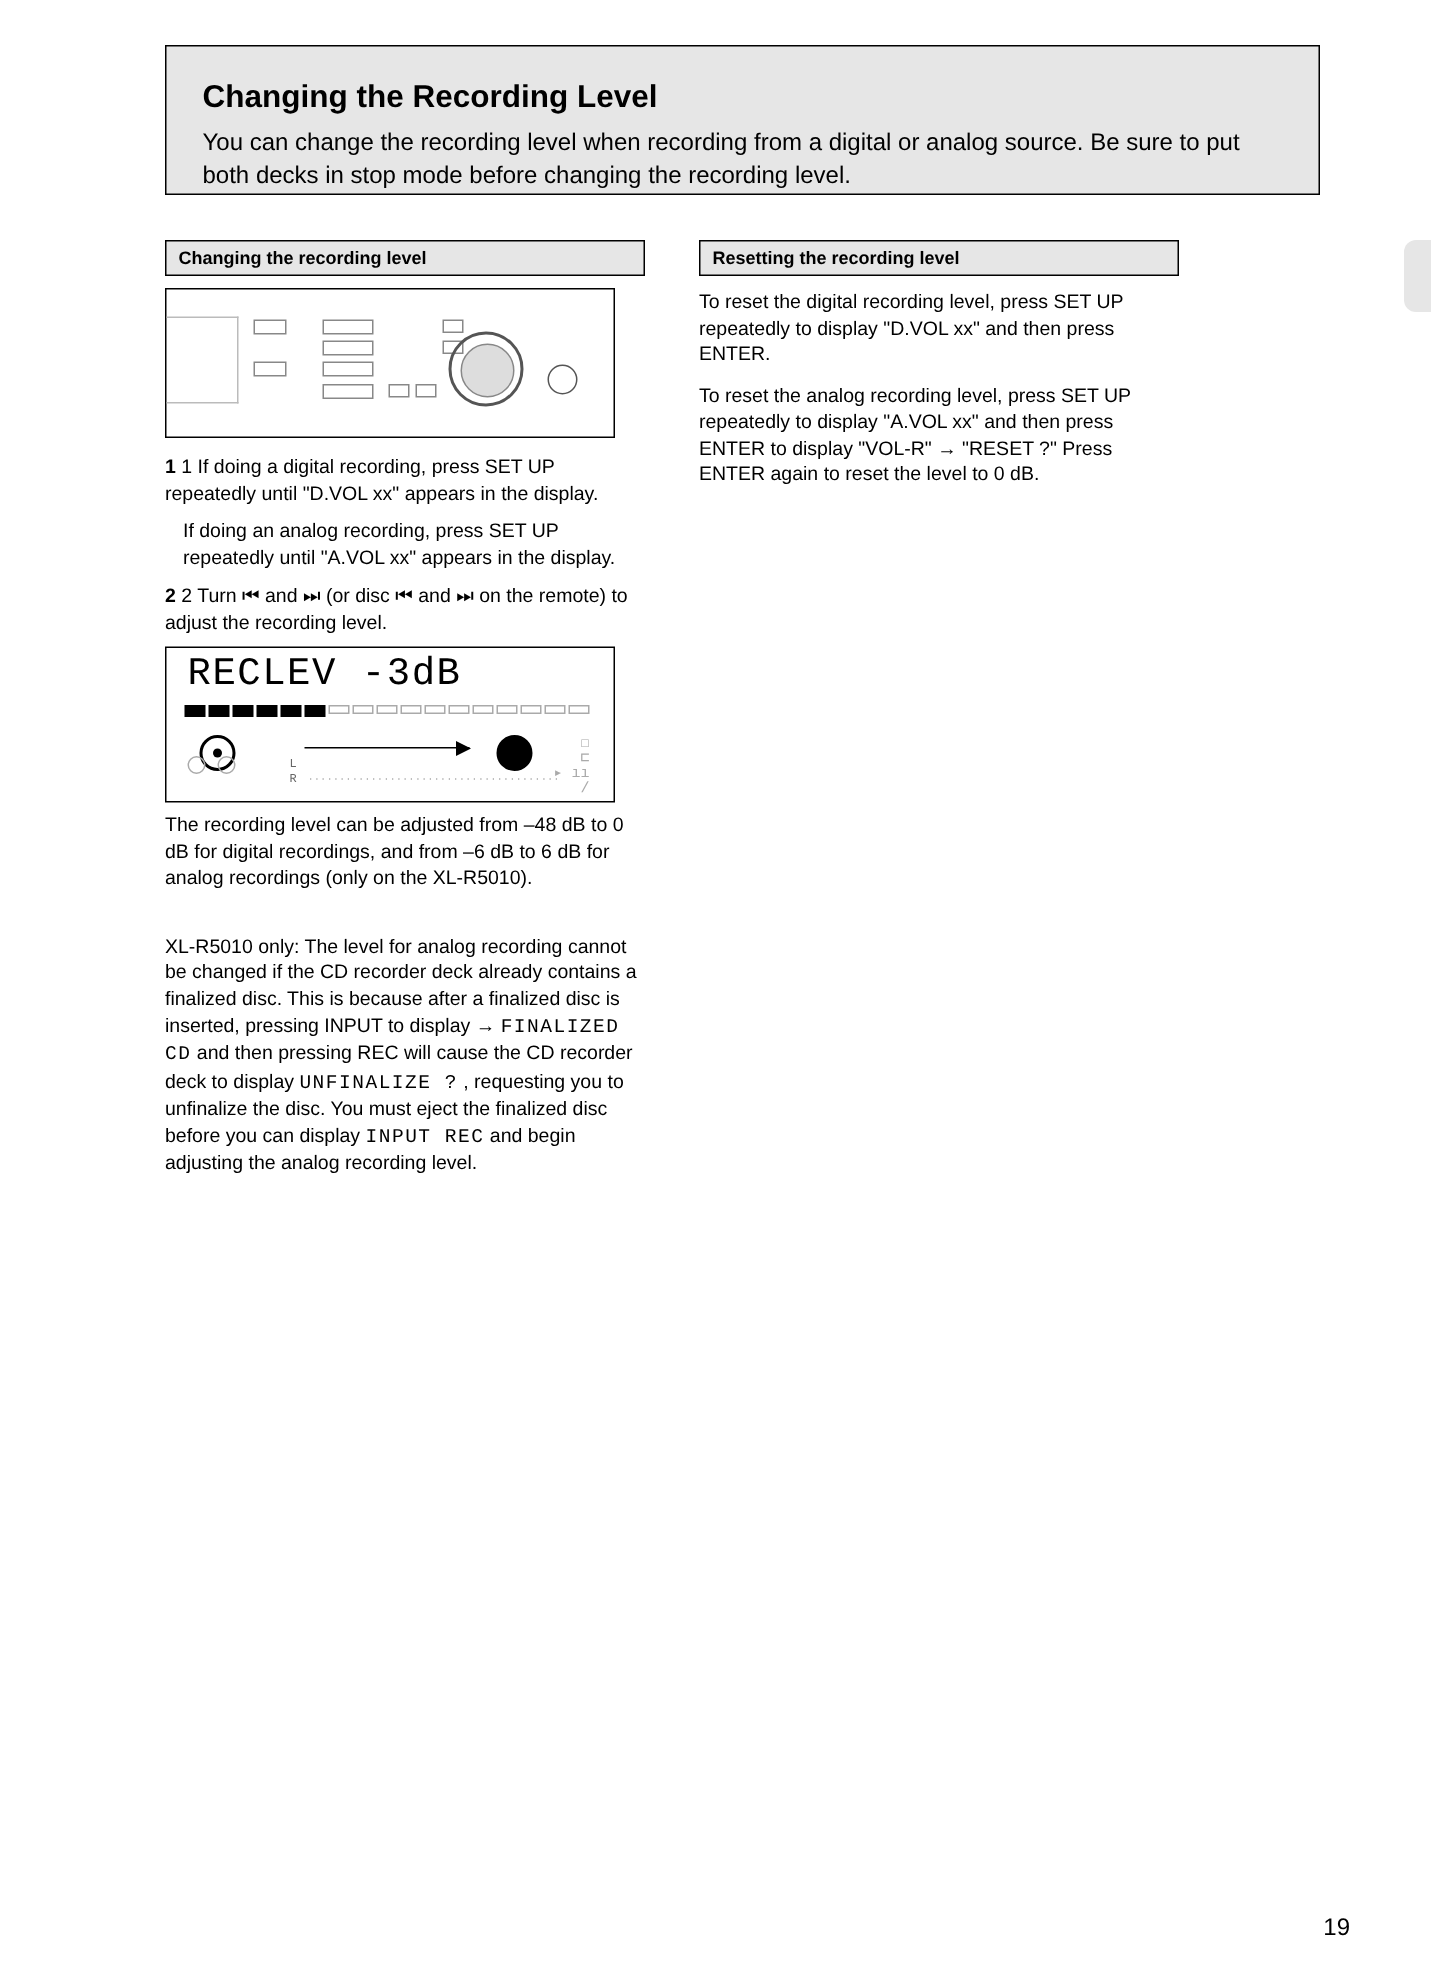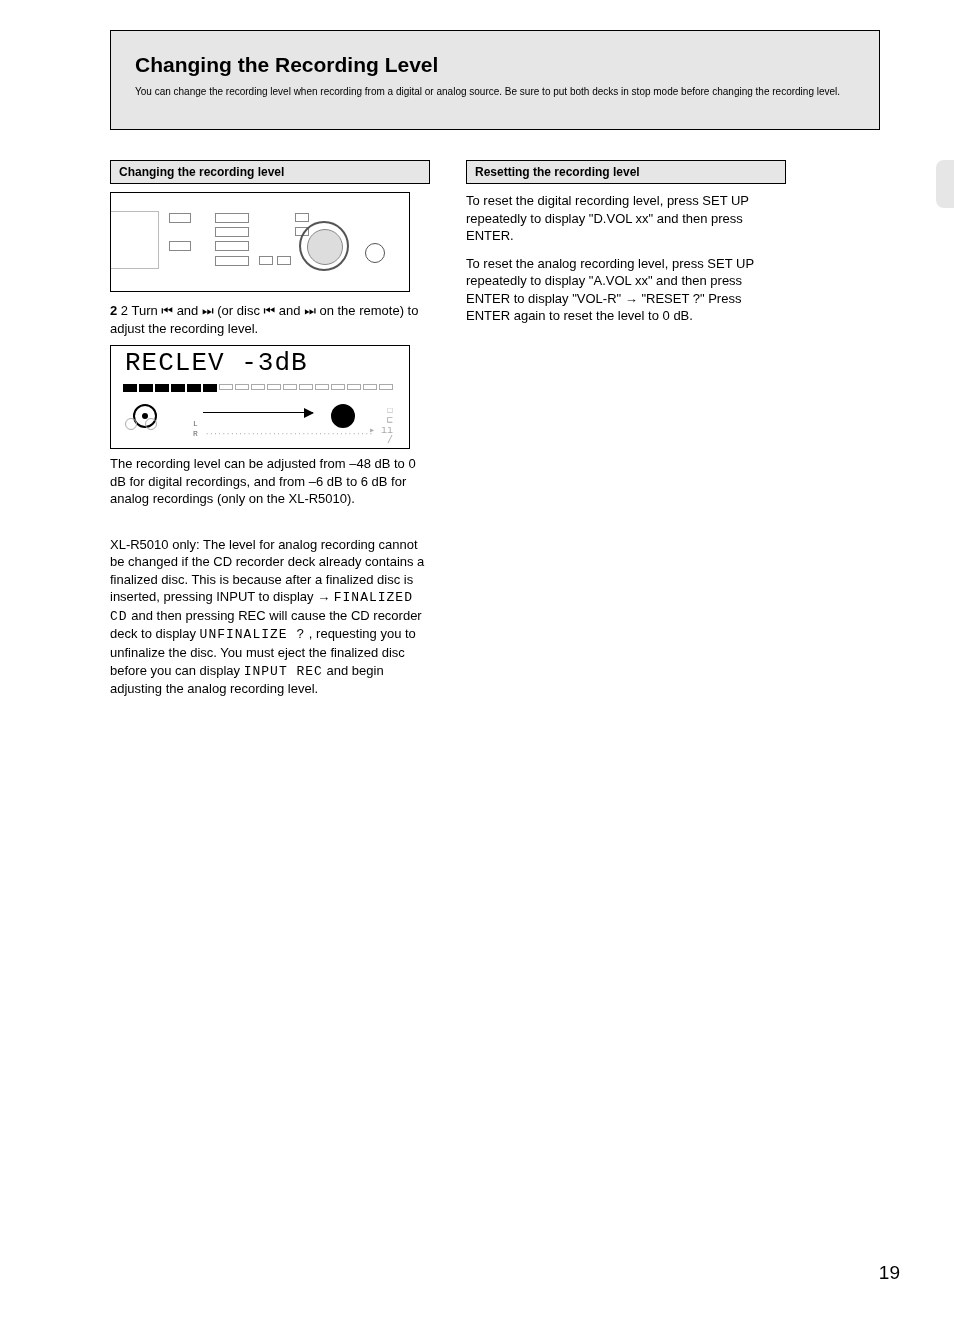--- a/index.html
+++ b/index.html
@@ -25,21 +25,21 @@
     height: 100px;
     padding: 20px 24px;
     margin-bottom: 30px;
   }
   .top-box h1 {
     font-size: 21px;
     font-weight: bold;
     margin: 0 0 6px 0;
   }
   .top-box .sub {
-    font-size: 10px;
+    font-size: 16px;
   }
   .cols {
     display: grid;
     grid-template-columns: 320px 320px 60px;
     column-gap: 36px;
     position: relative;
   }
   .col { }
   .sect-hdr {
     background: #e6e6e6;
@@ -111,22 +111,22 @@
   .lcd-glyphs { position:absolute; right:6px; top:6px; color:#aaa; font-size:10px; line-height:10px; text-align:right;}
 
   p { margin: 0 0 10px 0; }
   .step { margin-bottom: 8px; }
   .step b { font-weight:bold;}
   .ico { font-family: Arial; }
   .arrow-r { display:inline-block; }
   .page-num {
     position: absolute;
     right: 54px;
-    bottom: 35px;
-    font-size: 19px;
+    bottom: 24px;
+    font-size: 16px;
   }
   .side-tab {
     background: #e6e6e6;
     border-radius: 8px;
     width: 48px;
     height: 48px;
     position: absolute;
     right: -30px;
     top: 160px;
   }
@@ -160,20 +160,24 @@
           <div class="di-btn e"></div>
           <div class="di-btn f"></div>
         <div class="di-btn g"></div>
           <div class="di-btn h"></div>
         <div class="di-btn i"></div>
           <div class="di-btn j"></div>
         <div class="di-knob"></div>
         <div class="di-small-knob"></div>
       </div>
 
+      <p class="step">
+        <b>1</b> <span>1 If doing a digital recording, press SET UP repeatedly until "D.VOL xx" appears in the display.</span>
+      </p>
+      <p class="step" style="padding-left:12px">If doing an analog recording, press SET UP repeatedly until "A.VOL xx" appears in the display.</p>
 
       <p class="step">
         <b>2</b> <span>2 Turn </span><span class="ico">⏮</span> and <span class="ico">⏭</span><span> (or disc </span><span class="ico">⏮</span> and <span class="ico">⏭</span><span> on the remote) to adjust the recording level.</span>
       </p>
 
       <div class="lcd">
         <div class="lcd-top">RECLEV   -3dB</div>
         <div class="lcd-bars">
           <span></span>
             <span></span>

